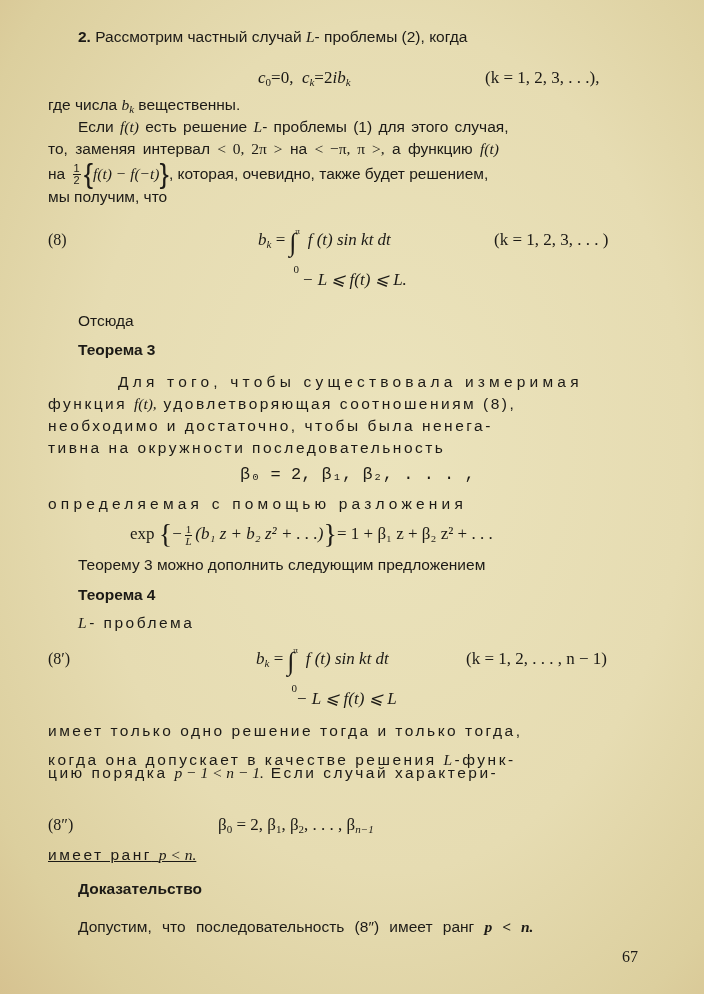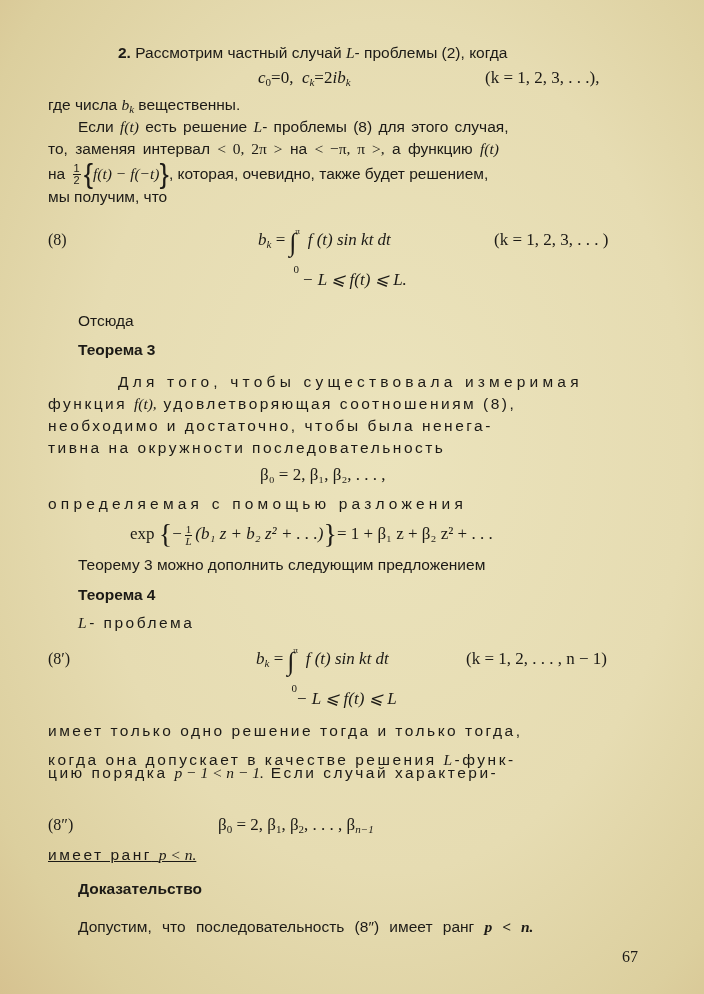--- a/index.html
+++ b/index.html
@@ -27,42 +27,42 @@
   .intg .up { position:absolute; top:-12px; left:6px; font-size:9px; }
   .intg .lo { position:absolute; top:26px; left:4px; font-size:11px; }
   .eqno { position:absolute; font-family: "Liberation Serif", serif; font-size:16px; }
   .pagenum { position:absolute; right:66px; top:948px; font-family:"Liberation Serif", serif; font-size:16px; }
 </style>
 </head>
 <body>
 
 <div class="page">
 
-  <div class="line" style="left:78px; top:44px;margin-left:40px;">
+  <div class="line" style="left:78px; top:28px;">
     <span class="b">2.</span>
     <span>Рассмотрим частный случай</span>
     <span class="it">L</span><span>- проблемы (2), когда</span>
   </div>
 
   <div class="line math" style="left:258px; top:69px;">
     <span class="it">c</span><sub>0</sub>=0,&nbsp; <span class="it">c</span><sub class="it">k</sub>=2<span class="it">ib</span><sub class="it">k</sub>
   </div>
   <div class="line math" style="left:485px; top:69px;">(k = 1, 2, 3, . . .),</div>
 
   <div class="line" style="left:48px; top:96px;">
     <span>где числа</span>
     <span class="it">b</span><sub class="it">k</sub>
     <span>вещественны.</span>
   </div>
 
   <div class="line" style="left:78px; top:118px; word-spacing:2px;">
     <span>Если</span>
     <span class="it">f(t)</span>
     <span>есть решение</span>
-    <span class="it">L</span><span>- проблемы (8) для этого случая,</span>
+    <span class="it">L</span><span>- проблемы (1) для этого случая,</span>
   </div>
 
   <div class="line" style="left:48px; top:140px; word-spacing:3px;">
     <span>то, заменяя интервал</span>
     <span class="serif">&lt; 0, 2π &gt;</span>
     <span>на</span>
     <span class="serif">&lt; −π, π &gt;,</span>
     <span>а функцию</span>
     <span class="it">f(t)</span>
   </div>
@@ -86,21 +86,21 @@
   <div class="line" style="left:78px; top:312px;">Отсюда</div>
   <div class="line b" style="left:78px; top:341px;">Теорема 3</div>
 
   <div class="line sp" style="left:78px; top:373px;margin-left:40px;">Для того, чтобы существовала измеримая</div>
   <div class="line sp2" style="left:48px; top:395px;">
     <span>функция</span> <span class="it" style="letter-spacing:0">f(t),</span> <span>удовлетворяющая соотношениям (8),</span>
   </div>
   <div class="line sp2" style="left:48px; top:417px;">необходимо и достаточно, чтобы была ненега-</div>
   <div class="line sp2" style="left:48px; top:439px;">тивна на окружности последовательность</div>
 
-  <div class="line math" style="left:260px; top:466px;">β₀ = 2, β₁, β₂, . . . ,</div>
+  <div class="line math" style="left:240px; top:466px;font-family:Liberation Mono, monospace;">β₀ = 2, β₁, β₂, . . . ,</div>
 
   <div class="line sp" style="left:48px; top:495px;">определяемая с помощью разложения</div>
 
   <div class="line math" style="left:130px; top:524px;">
     <span>exp</span>
     <span class="big">{</span>−<span class="frac"><span class="num">1</span><span class="it">L</span></span><span class="it">(b₁ z + b₂ z² + . . .)</span><span class="big">}</span><span>= 1 + β₁ z + β₂ z² + . . .</span>
   </div>
 
   <div class="line" style="left:78px; top:556px;">Теорему 3 можно дополнить следующим предложением</div>
   <div class="line b" style="left:78px; top:586px;">Теорема 4</div>

